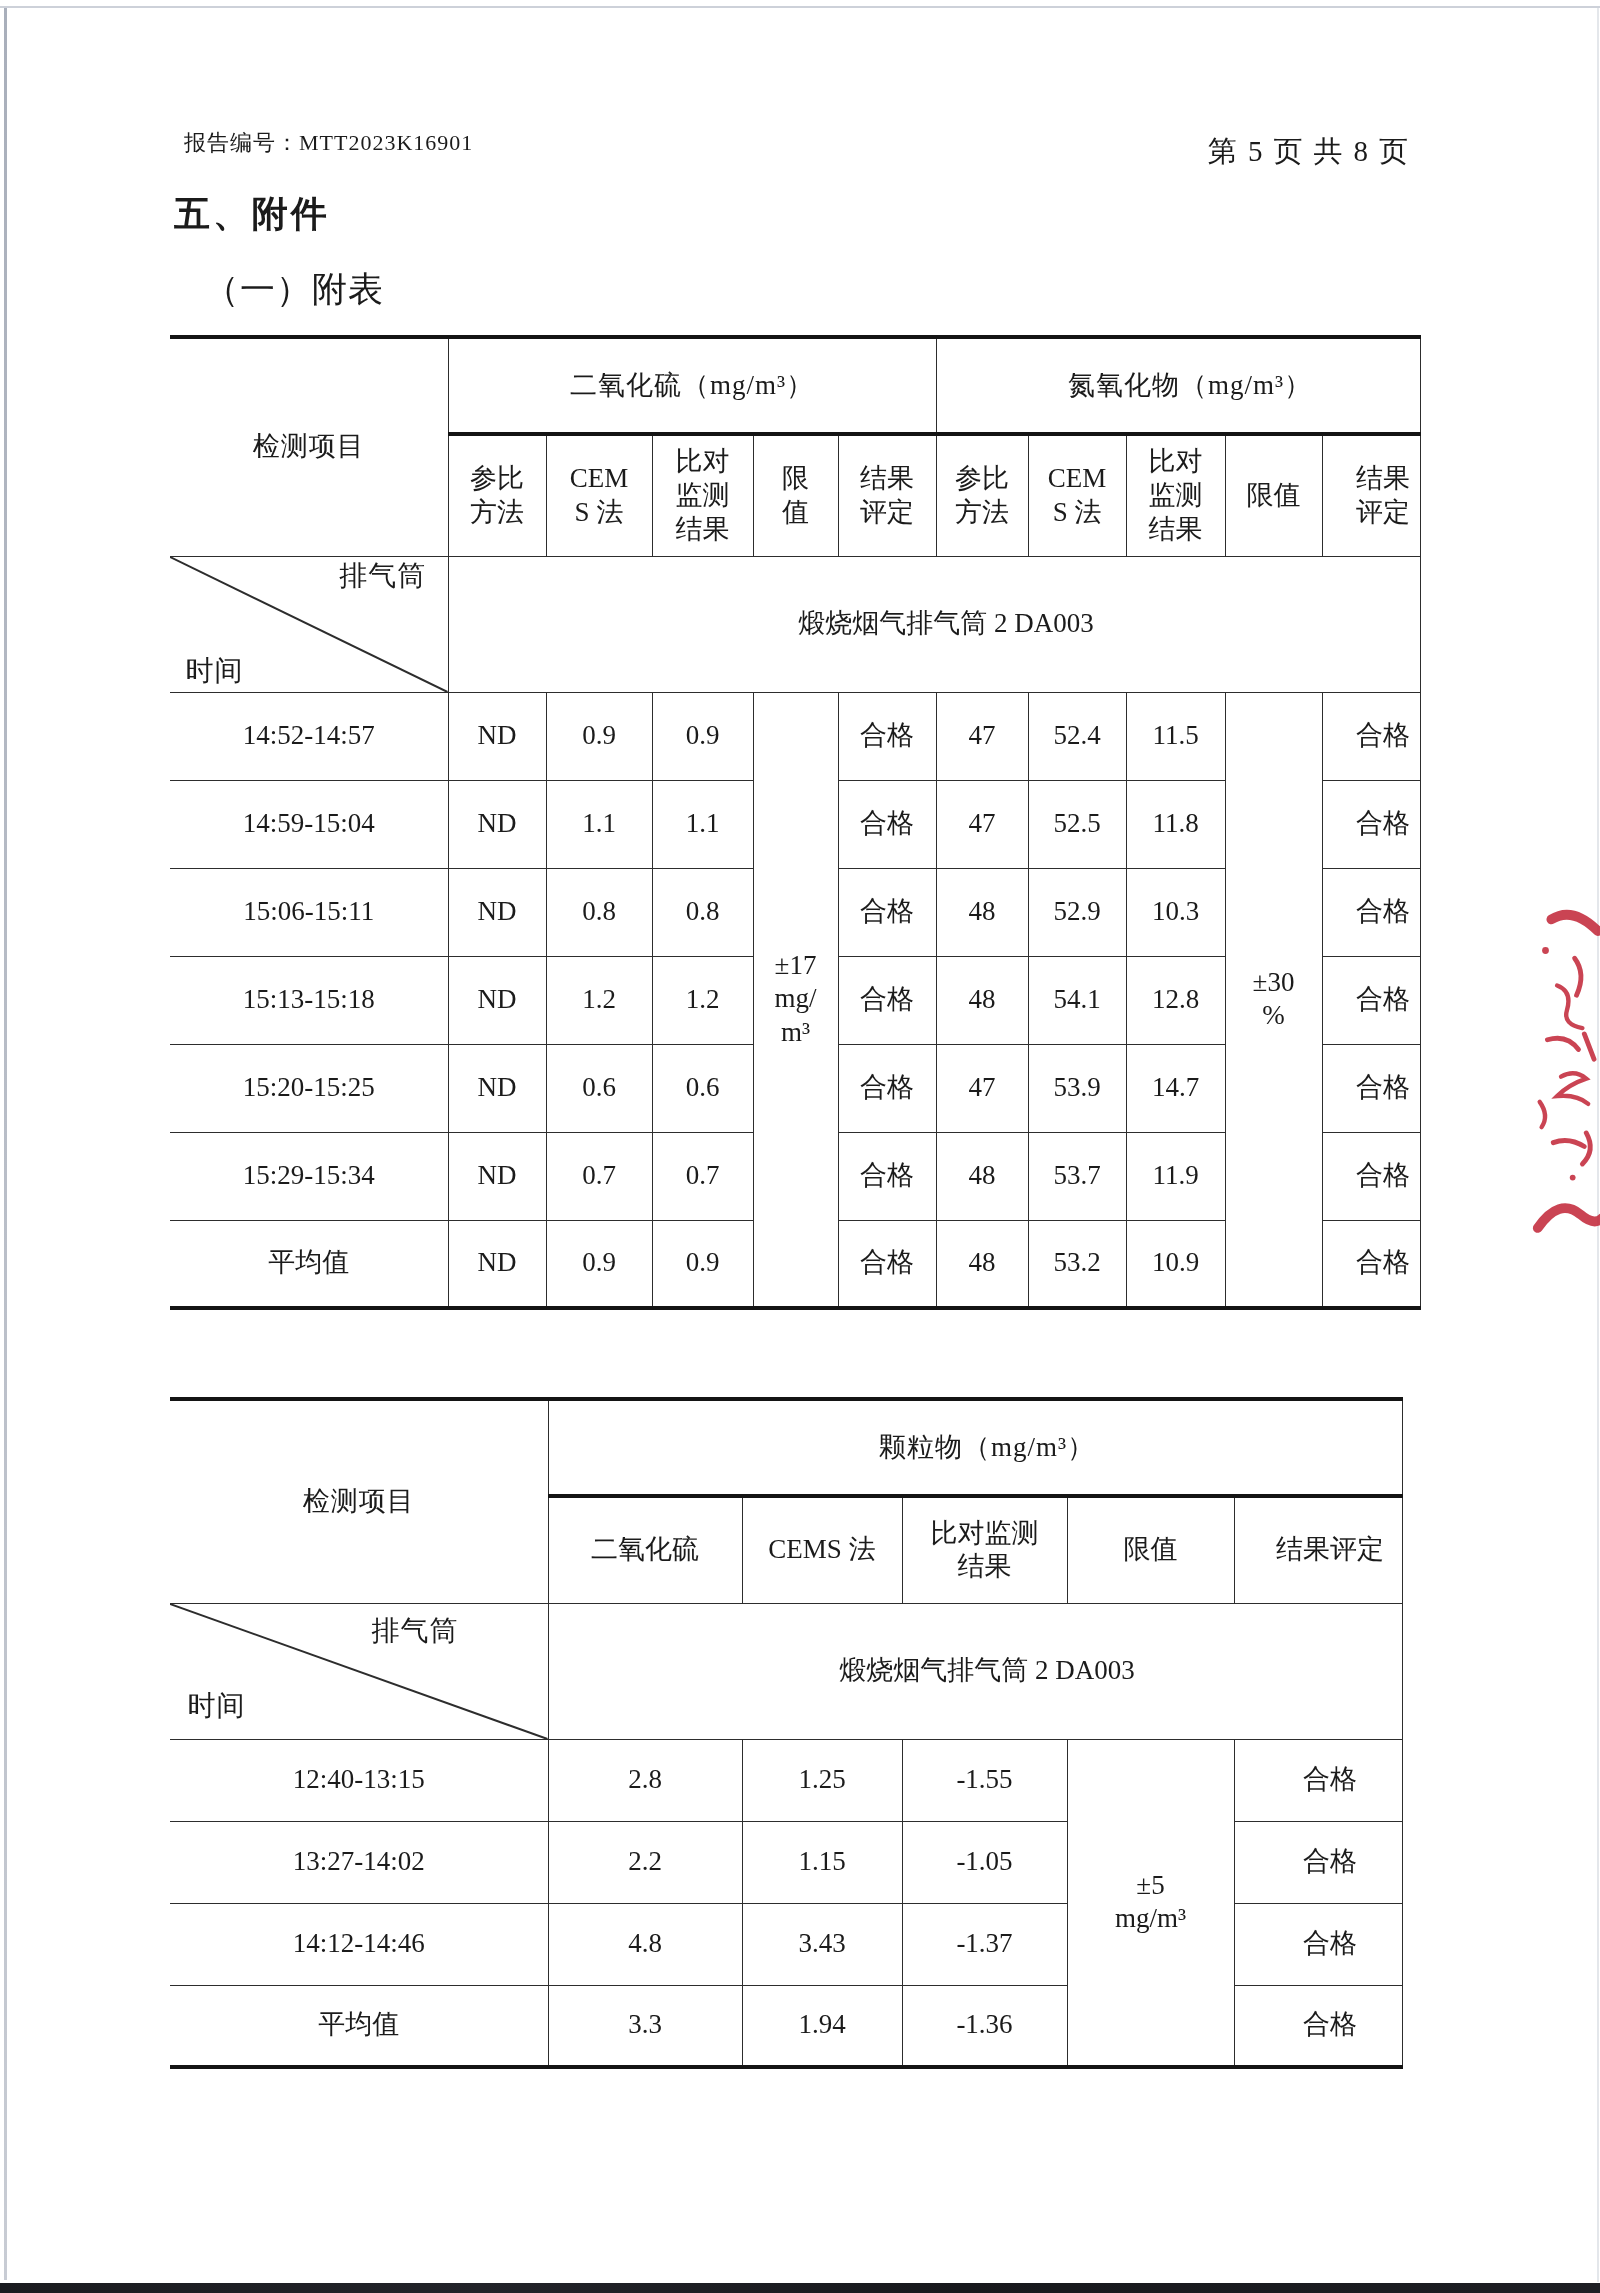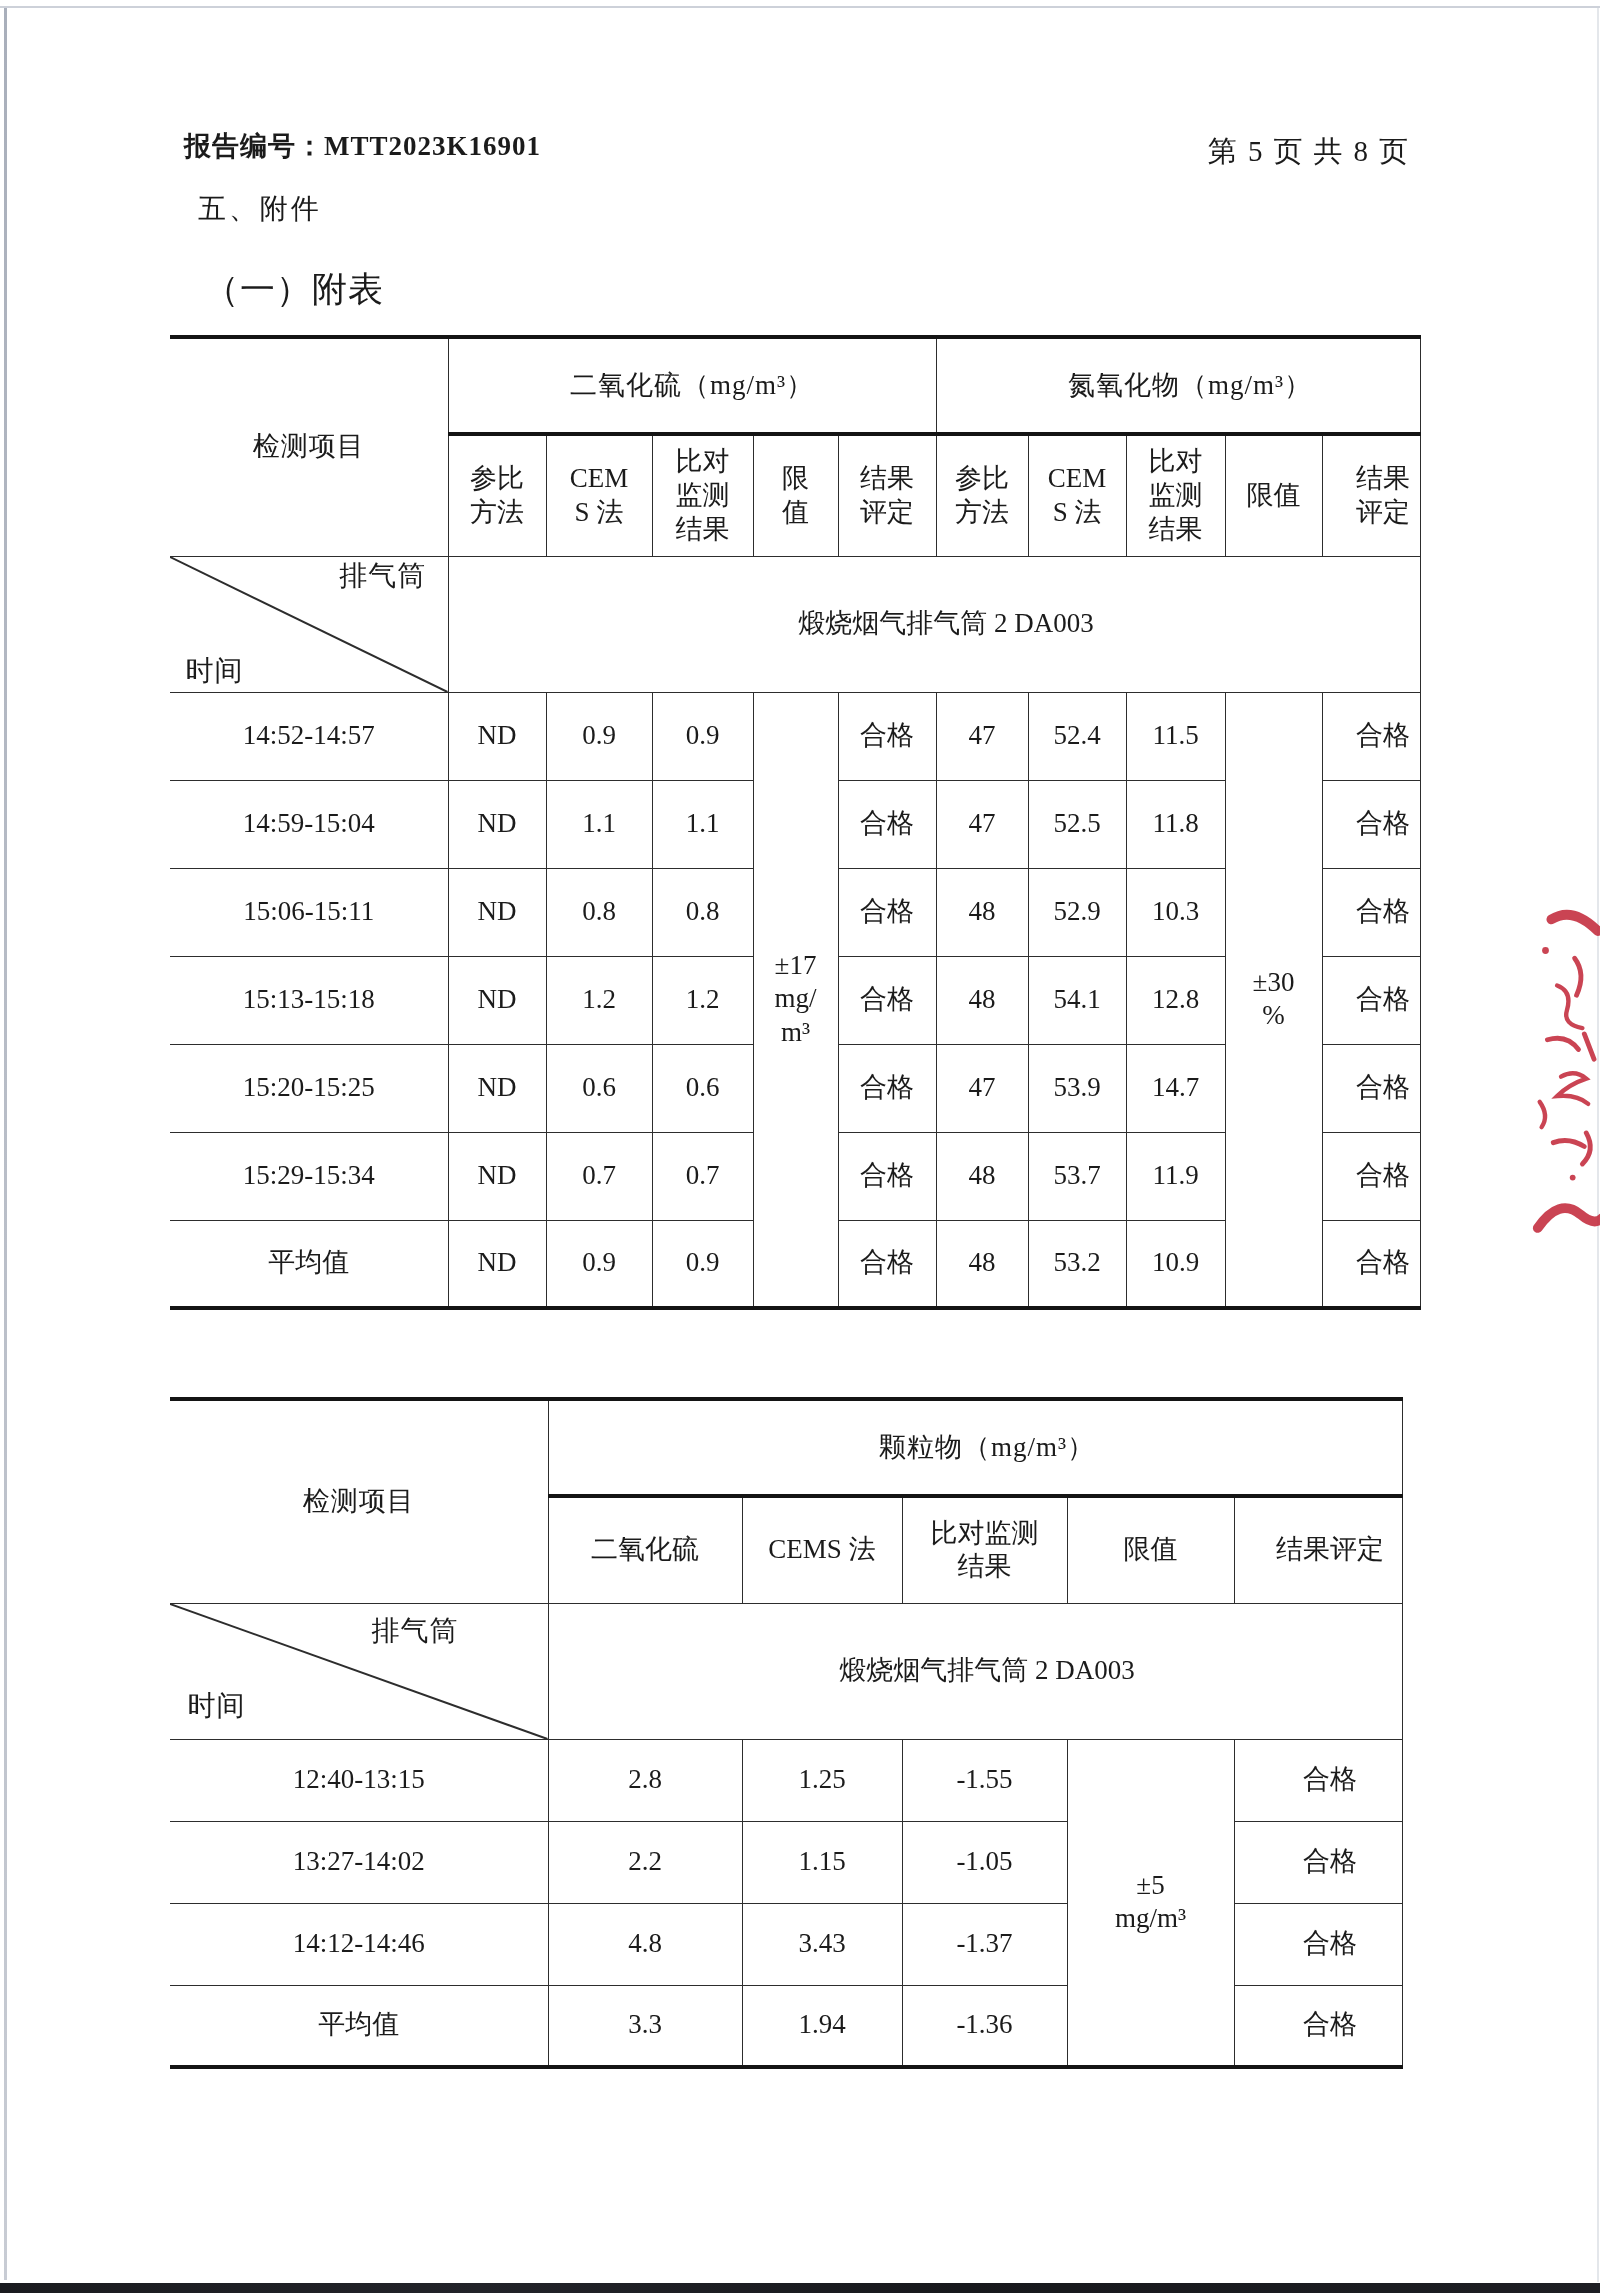--- a/index.html
+++ b/index.html
@@ -10,23 +10,23 @@
     overflow:hidden;
     font-family:"Liberation Serif","DejaVu Serif",serif;
     color:#1b1b1b;
   }
   
   .edge-top{position:absolute;left:0;top:5.8px;width:100%;height:1.9px;background:#cdd1d9;}
   .edge-left{position:absolute;left:3.9px;top:7.8px;bottom:13.6px;width:2.9px;background:linear-gradient(#a9afbb,#c8ccd4);}
   .edge-right{position:absolute;right:1px;top:7.8px;bottom:11.6px;width:1.9px;background:#e4e7eb;}
   .edge-bottom{position:absolute;left:0;right:0;bottom:0;height:10.7px;background:linear-gradient(90deg,#1a1b1f,#222329 30%,#17181c 60%,#1d1e23);}
 
-  .hdr-report{position:absolute;left:184px;top:128px;font-size:27px;letter-spacing:1px;font-weight:bold;}
+  .hdr-report{position:absolute;left:184px;top:128px;font-size:22px;letter-spacing:1px;}
   .hdr-page{position:absolute;right:190px;top:132px;font-size:29px;letter-spacing:1.9px;}
-  .sec-title{position:absolute;left:198px;top:190px;font-size:28px;font-weight:400;letter-spacing:2.9px;}
+  .sec-title{position:absolute;left:174px;top:190px;font-size:36px;font-weight:700;letter-spacing:2.9px;}
   .subsec-title{position:absolute;left:204px;top:266px;font-size:35px;letter-spacing:1px;}
 
   table.rpt{border-collapse:collapse;table-layout:fixed;position:absolute;}
   table.rpt td{
     border:1.9px solid #2d2d2d;
     text-align:center;vertical-align:middle;
     font-size:27px;line-height:1.25;
     white-space:pre-line;
     padding:0;
     overflow:hidden;

